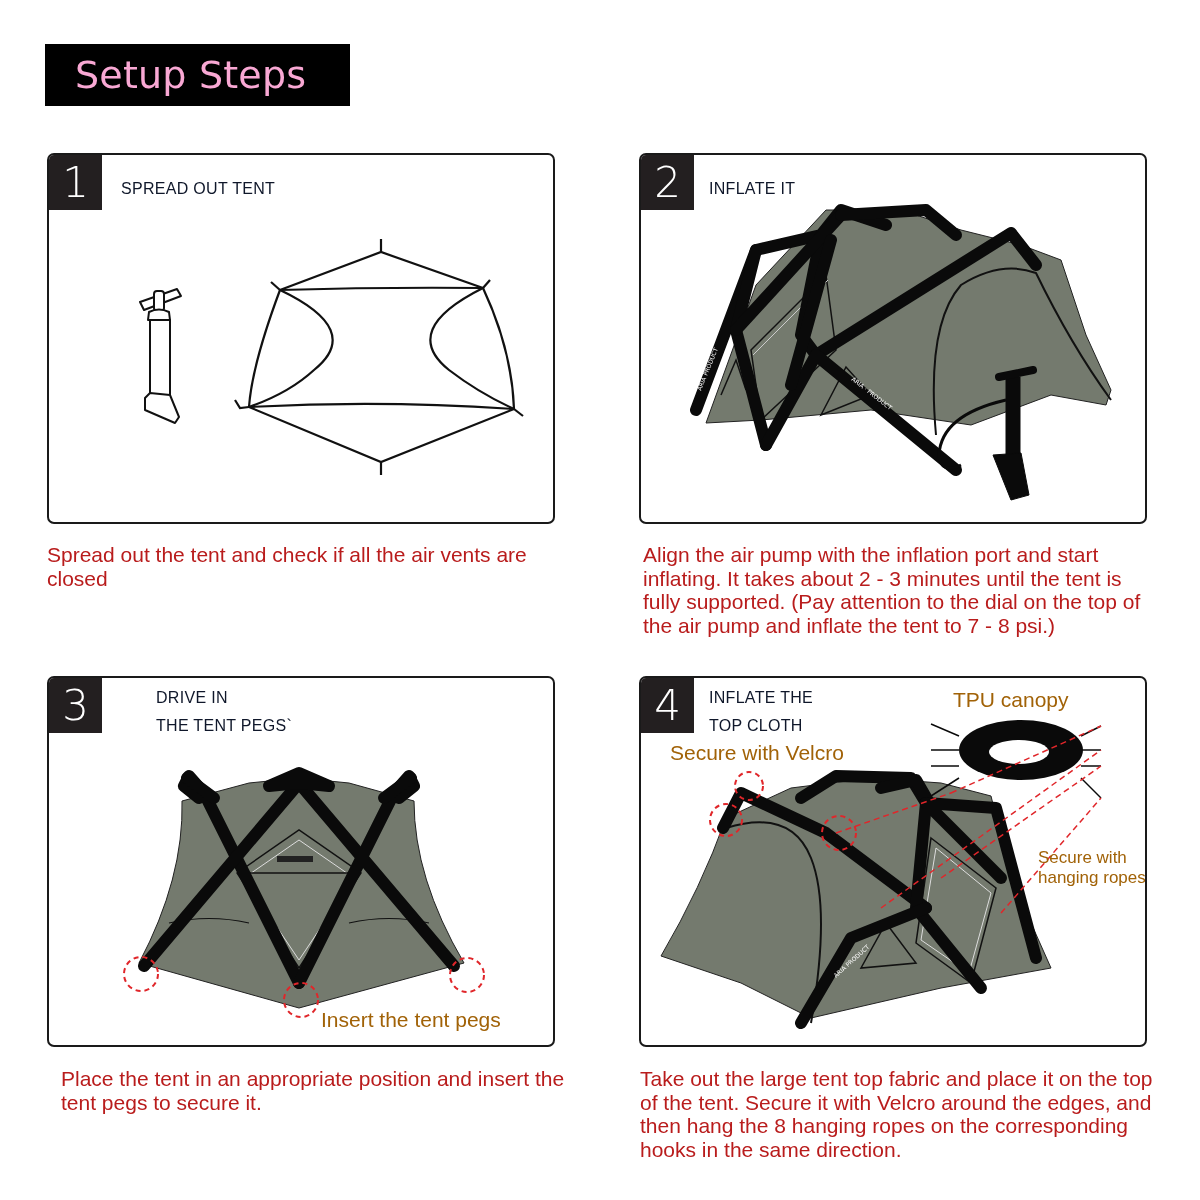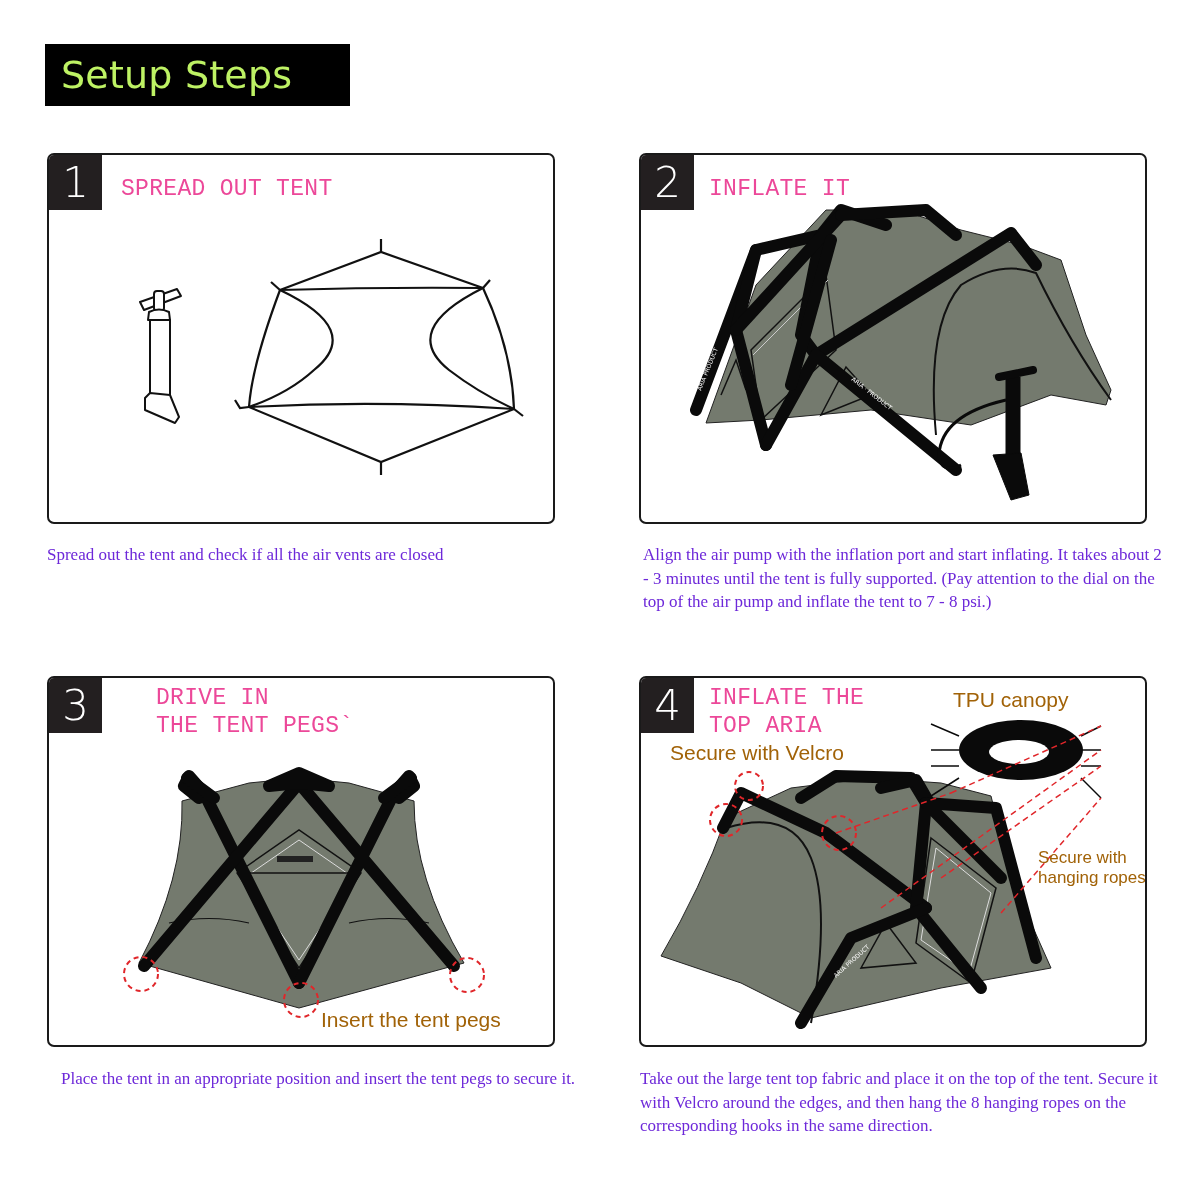--- a/index.html
+++ b/index.html
@@ -1,38 +1,38 @@
 <!DOCTYPE html>
 <html><head>
 <meta charset="utf-8">
 <style>
   html, body { margin: 0; padding: 0; background: #ffffff; }
   body { width: 1200px; height: 1200px; position: relative; overflow: hidden; font-family: "Liberation Sans", "DejaVu Sans", sans-serif; color: #1a1a1a; }
 
   .page-title-box { position: absolute; left: 45px; top: 44px; width: 305px; height: 62px; background: #000; display: flex; align-items: center; }
-  .page-title { color: #bef264; font-size: 38px; font-family: "DejaVu Sans", sans-serif; font-weight: 500; margin-left: 16px; letter-spacing: 0.2px; }
+  .page-title { color: #f9a8d4; font-size: 38px; font-family: "DejaVu Sans", sans-serif; font-weight: 500; margin-left: 30px; letter-spacing: 0.2px; }
 
   .panel { position: absolute; width: 508px; height: 371px; border: 2px solid #1a1a1a; border-radius: 7px; background: #fff; overflow: hidden; box-sizing: border-box; }
   .p1 { left: 47px; top: 153px; }
   .p2 { left: 639px; top: 153px; }
   .p3 { left: 47px; top: 676px; }
   .p4 { left: 639px; top: 676px; }
 
   .num-box { position: absolute; left: 0; top: 0; width: 53px; height: 55px; background: #231f20; color: #fff; font-size: 42px; font-family: "DejaVu Sans", sans-serif; font-weight: 300; display: flex; align-items: center; justify-content: center; }
-  .step-title { position: absolute; left: 72px; top: 20px; font-size: 23px; font-family: Liberation Mono, monospace; line-height: 28px; letter-spacing: 0.3px; color: #ec4899; }
+  .step-title { position: absolute; left: 72px; top: 20px; font-size: 16px; font-family: Liberation Sans, sans-serif; line-height: 28px; letter-spacing: 0.3px; color: #0f172a; }
   .p2 .step-title, .p4 .step-title { left: 68px; }
   .p3 .step-title { top: 6px; margin-left: 35px; }
   .p4 .step-title { top: 6px; }
 
   .illus { position: absolute; left: 0; top: 0; width: 508px; height: 371px; }
 
   .annot { position: absolute; font-size: 21px; font-family: "Liberation Sans", sans-serif; color: #a16207; white-space: nowrap; }
   .annot.small { font-size: 17px; line-height: 20px; white-space: normal; }
 
-  .caption { position: absolute; font-size: 17px; line-height: 23.5px; color: #6d28d9; font-family: Liberation Serif, serif; }
+  .caption { position: absolute; font-size: 21px; line-height: 23.5px; color: #b91c1c; font-family: Liberation Sans, sans-serif; }
   .c1 { left: 47px; top: 543px; width: 540px; }
   .c2 { left: 643px; top: 543px; width: 520px; }
   .c3 { left: 61px; top: 1067px; width: 520px; }
   .c4 { left: 640px; top: 1067px; width: 530px; }
 </style>
 </head>
 <body>
 
 <div class="page-title-box">
   <span class="page-title">Setup Steps</span>
@@ -188,19 +188,19 @@
       <circle cx="198" cy="155" r="17"></circle>
     </g>
     <g fill="#fff" font-size="6" font-family="DejaVu Sans, sans-serif">
       <text x="195" y="300" transform="rotate(-42 195 300)">ARIA PRODUCT</text>
       <text x="385" y="205" transform="rotate(70 385 205)">ARIA PRODUCT</text>
     </g>
   </svg>
   <div class="num-box">4</div>
   <div class="step-title">
     <div>INFLATE THE</div>
-    <div>TOP ARIA</div>
+    <div>TOP CLOTH</div>
   </div>
   <div class="annot" style="left:312px; top:10px;">TPU canopy</div>
   <div class="annot" style="left:29px; top:63px;">Secure with Velcro</div>
   <div class="annot small" style="left:397px; top:170px; width:108px;">Secure with hanging ropes</div>
 </div>
 <div class="caption c4">Take out the large tent top fabric and place it on the top of the tent. Secure it with Velcro around the edges, and then hang the 8 hanging ropes on the corresponding hooks in the same direction.</div>
 
 </body></html>

